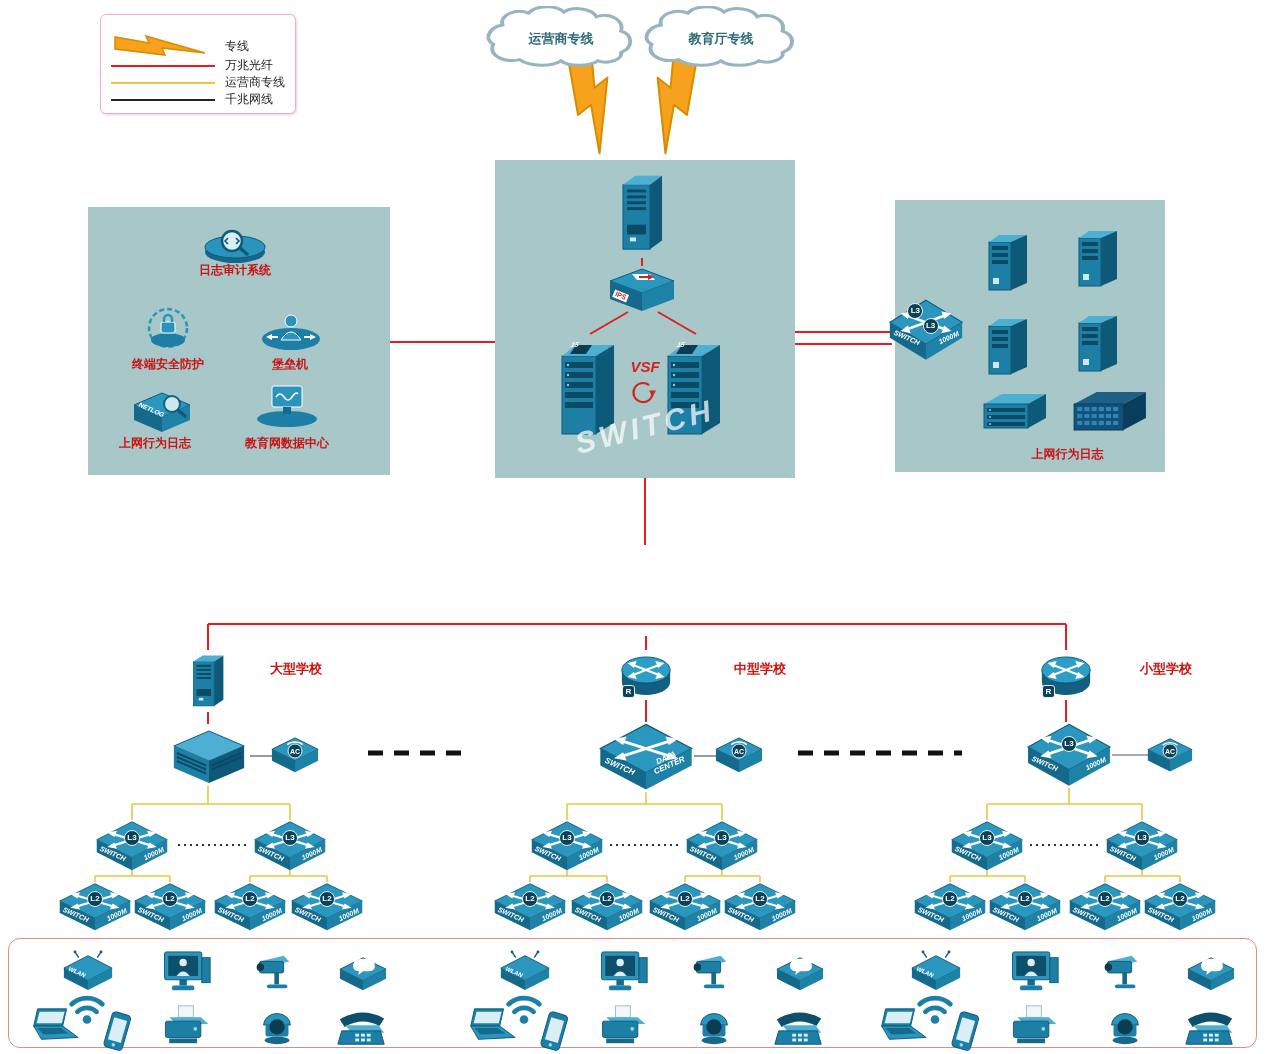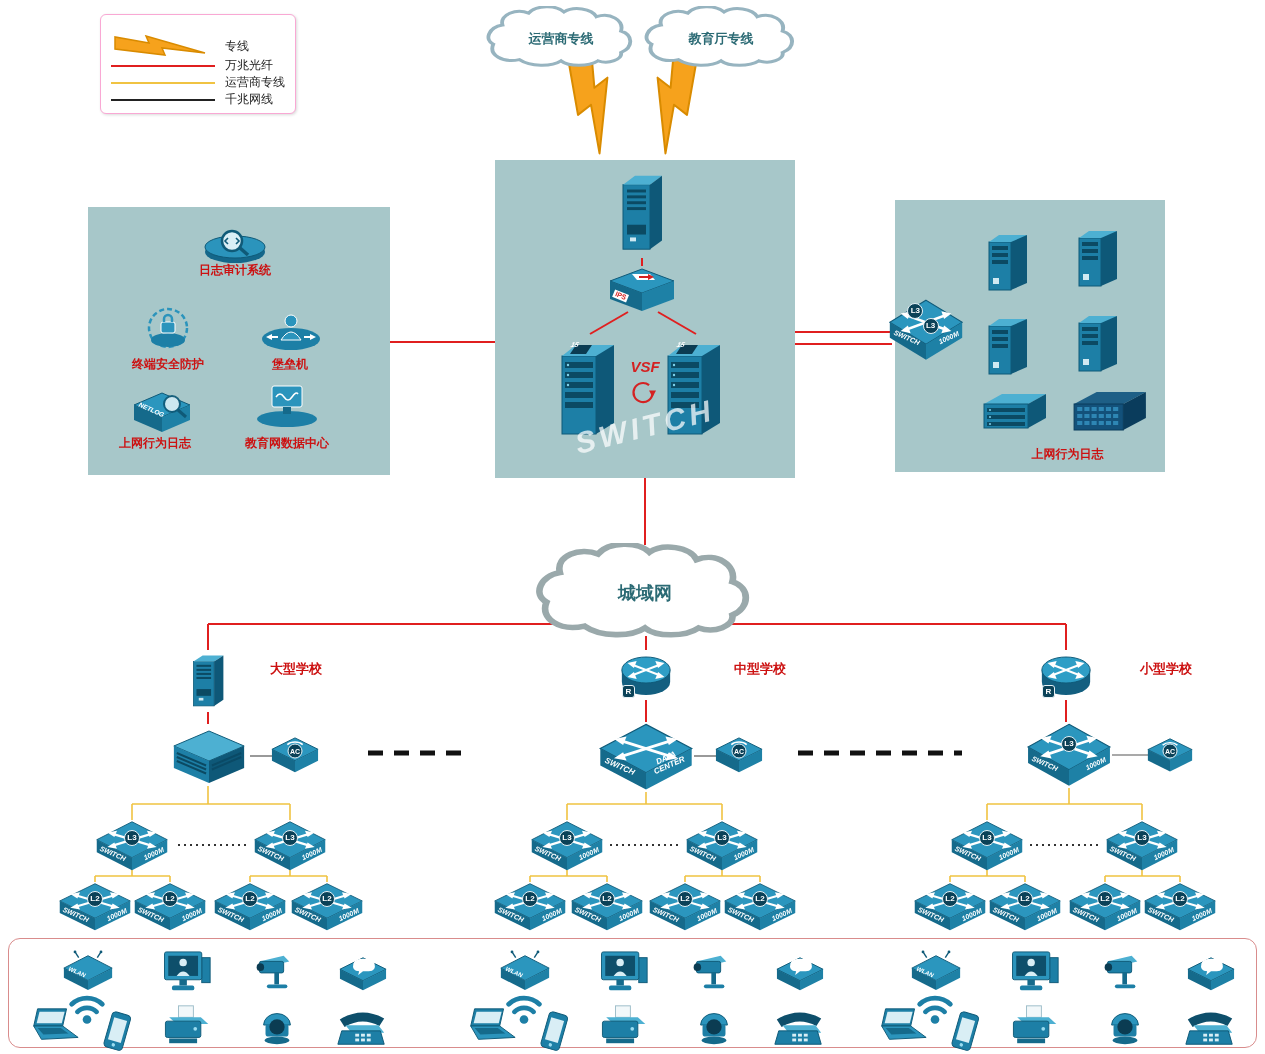--- a/index.html
+++ b/index.html
@@ -131,26 +131,20 @@
         <path class="cp teal" d="M46 90 C24 96 6 82 12 64 C0 56 6 36 24 32 C20 14 42 4 58 12 C68 -2 94 -2 104 10 C116 0 140 4 146 18 C164 10 182 24 178 42 C194 48 194 70 178 78 C180 90 162 98 148 92 C136 102 110 102 100 92 C88 102 60 102 46 90 Z"></path>
       </svg>
     <span style="top:24px;font-size:13px">运营商专线</span>
   </div>
   <div class="cloud" style="left:642px;top:6px;width:158px;height:62px">
     <svg viewBox="0 0 200 104" preserveAspectRatio="none">
         <path class="cp teal" d="M46 90 C24 96 6 82 12 64 C0 56 6 36 24 32 C20 14 42 4 58 12 C68 -2 94 -2 104 10 C116 0 140 4 146 18 C164 10 182 24 178 42 C194 48 194 70 178 78 C180 90 162 98 148 92 C136 102 110 102 100 92 C88 102 60 102 46 90 Z"></path>
       </svg>
     <span style="top:24px;font-size:13px">教育厅专线</span>
   </div>
-  <div class="cloud" style="left:533px;top:543px;width:224px;height:96px">
-    <svg viewBox="0 0 200 104" preserveAspectRatio="none">
-        <path class="cp gray" d="M46 90 C24 96 6 82 12 64 C0 56 6 36 24 32 C20 14 42 4 58 12 C68 -2 94 -2 104 10 C116 0 140 4 146 18 C164 10 182 24 178 42 C194 48 194 70 178 78 C180 90 162 98 148 92 C136 102 110 102 100 92 C88 102 60 102 46 90 Z"></path>
-      </svg>
-    <span style="top:38px;font-size:18px">城域网</span>
-  </div>
 
   <div class="dev" style="left:616px;top:168px;width:52px;height:90px">
       <span class="ic">
         <svg viewBox="0 0 52 92" preserveAspectRatio="none">
           <rect x="7" y="17" width="27" height="66" fill="#1d7fa6" stroke="#0f5a78" stroke-width="1"></rect>
           <polygon points="7,17 19,8 46,8 34,17" fill="#4db0d2"></polygon>
           <polygon points="34,17 46,8 46,74 34,83" fill="#0e5878"></polygon>
           <g fill="#0b4a63">
             <rect x="11" y="22" width="19" height="3"></rect>
             <rect x="11" y="28" width="19" height="3"></rect>

